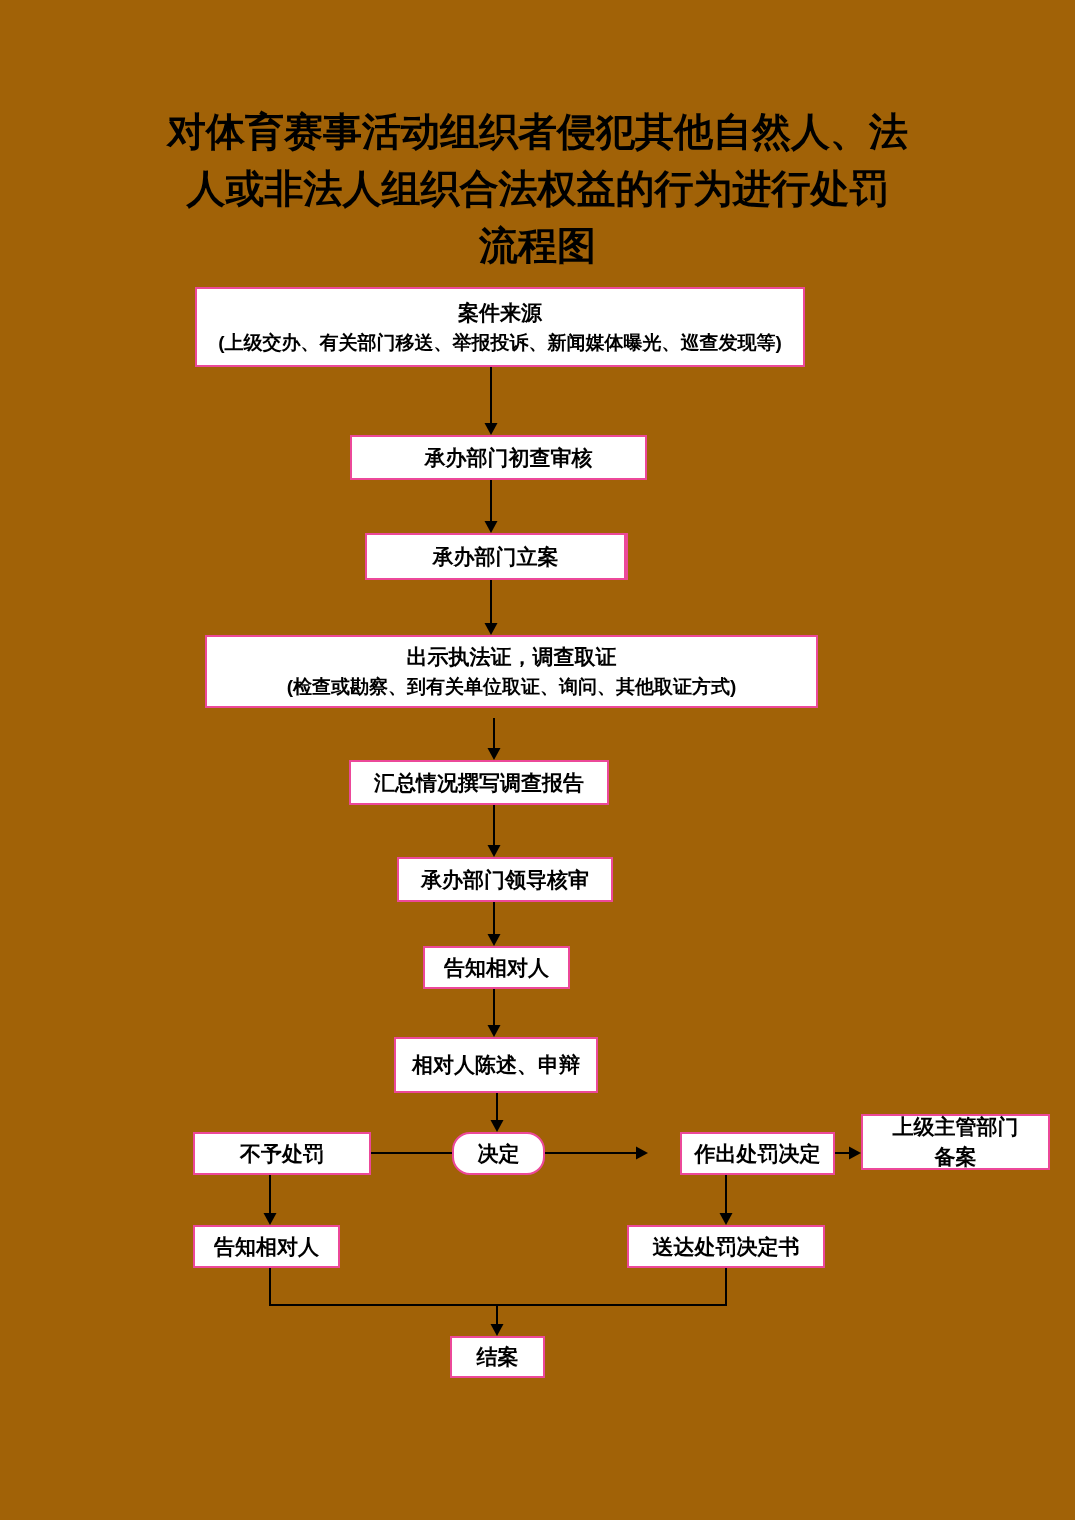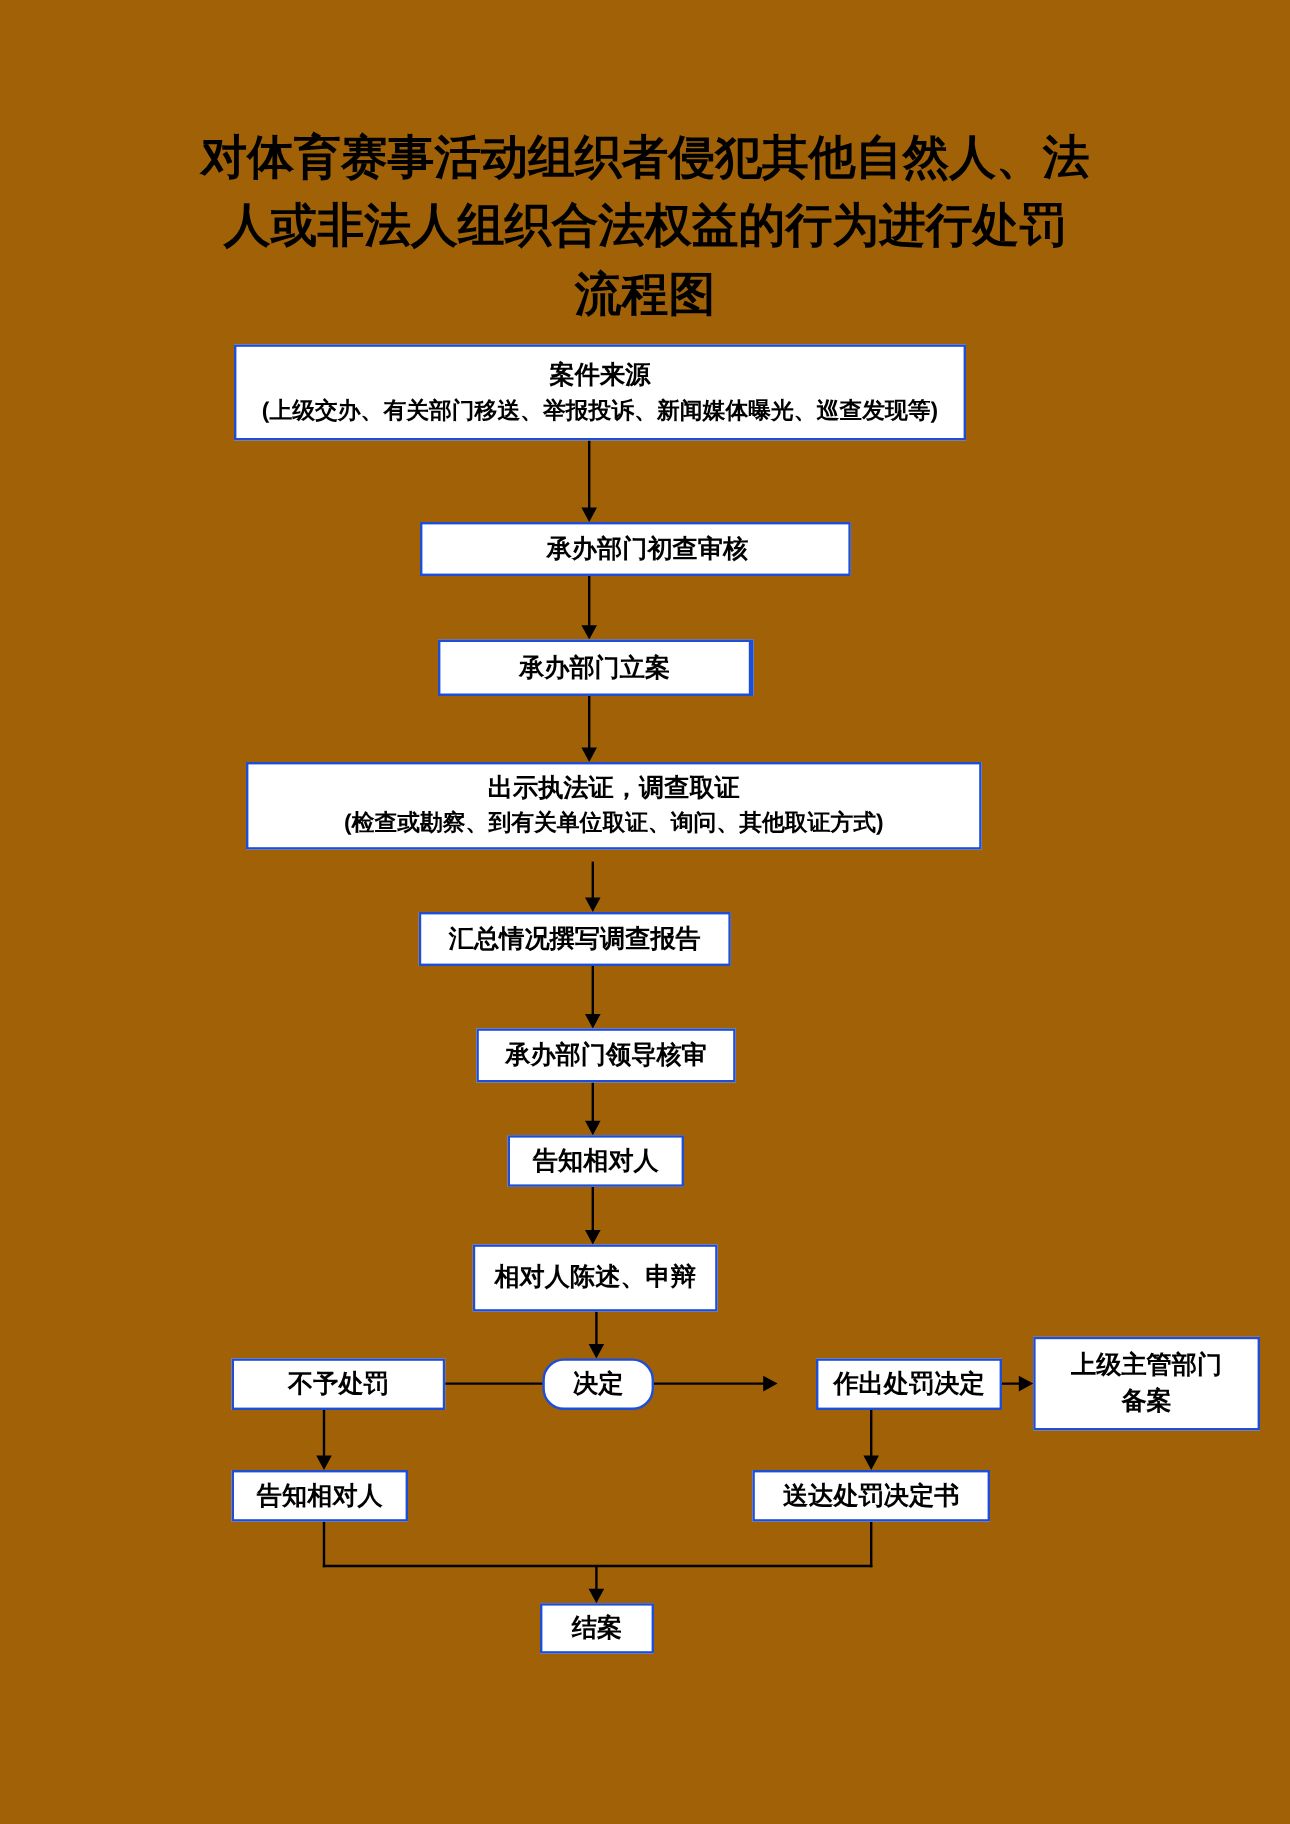--- a/index.html
+++ b/index.html
@@ -25,21 +25,21 @@
     text-align: center;
     font-size: 39px;
     font-weight: 600;
     line-height: 57px;
     letter-spacing: 0px;
     white-space: nowrap;
   }
   .box {
     position: absolute;
     box-sizing: border-box;
-    border: 2px solid #1d4ed8;
+    border: 2px solid #ec4899;
     background: #ffffff;
     display: flex;
     flex-direction: column;
     align-items: center;
     justify-content: center;
     text-align: center;
     font-weight: bold;
   }
   .box-label {
     font-size: 21px;
@@ -145,21 +145,21 @@
       <line x1="497" y1="1305" x2="497" y2="1325"></line>
         <polygon points="490.5,1324 503.5,1324 497,1336"></polygon>
     </g>
   </svg>
 
   <div class="box" style="left:195px; top:287px; width:610px; height:80px;">
     <div class="box-label">案件来源</div>
     <div class="box-sub">(上级交办、有关部门移送、举报投诉、新闻媒体曝光、巡查发现等)</div>
   </div>
 
-  <div class="box" style="left:350px; top:435px; width:359px; height:45px;padding-left:20px;">
+  <div class="box" style="left:350px; top:435px; width:297px; height:45px;padding-left:20px;">
     <div class="box-label">承办部门初查审核</div>
   </div>
 
   <div class="box" style="left:365px; top:533px; width:263px; height:47px; border-right-width:4px;">
     <div class="box-label">承办部门立案</div>
   </div>
 
   <div class="box" style="left:205px; top:635px; width:613px; height:73px;">
     <div class="box-label">出示执法证，调查取证</div>
     <div class="box-sub">(检查或勘察、到有关单位取证、询问、其他取证方式)</div>
@@ -186,21 +186,21 @@
   </div>
 
   <div class="box" style="left:193px; top:1132px; width:178px; height:43px;">
     <div class="box-label">不予处罚</div>
   </div>
 
   <div class="box" style="left:680px; top:1132px; width:155px; height:43px;">
     <div class="box-label">作出处罚决定</div>
   </div>
 
-  <div class="box" style="left:861px; top:1114px; width:189px; height:78px;">
+  <div class="box" style="left:861px; top:1114px; width:189px; height:56px;">
     <div class="box-label">上级主管部门</div>
     <div class="box-label">备案</div>
   </div>
 
   <div class="box" style="left:193px; top:1225px; width:147px; height:43px;">
     <div class="box-label">告知相对人</div>
   </div>
 
   <div class="box" style="left:627px; top:1225px; width:198px; height:43px;">
     <div class="box-label">送达处罚决定书</div>

